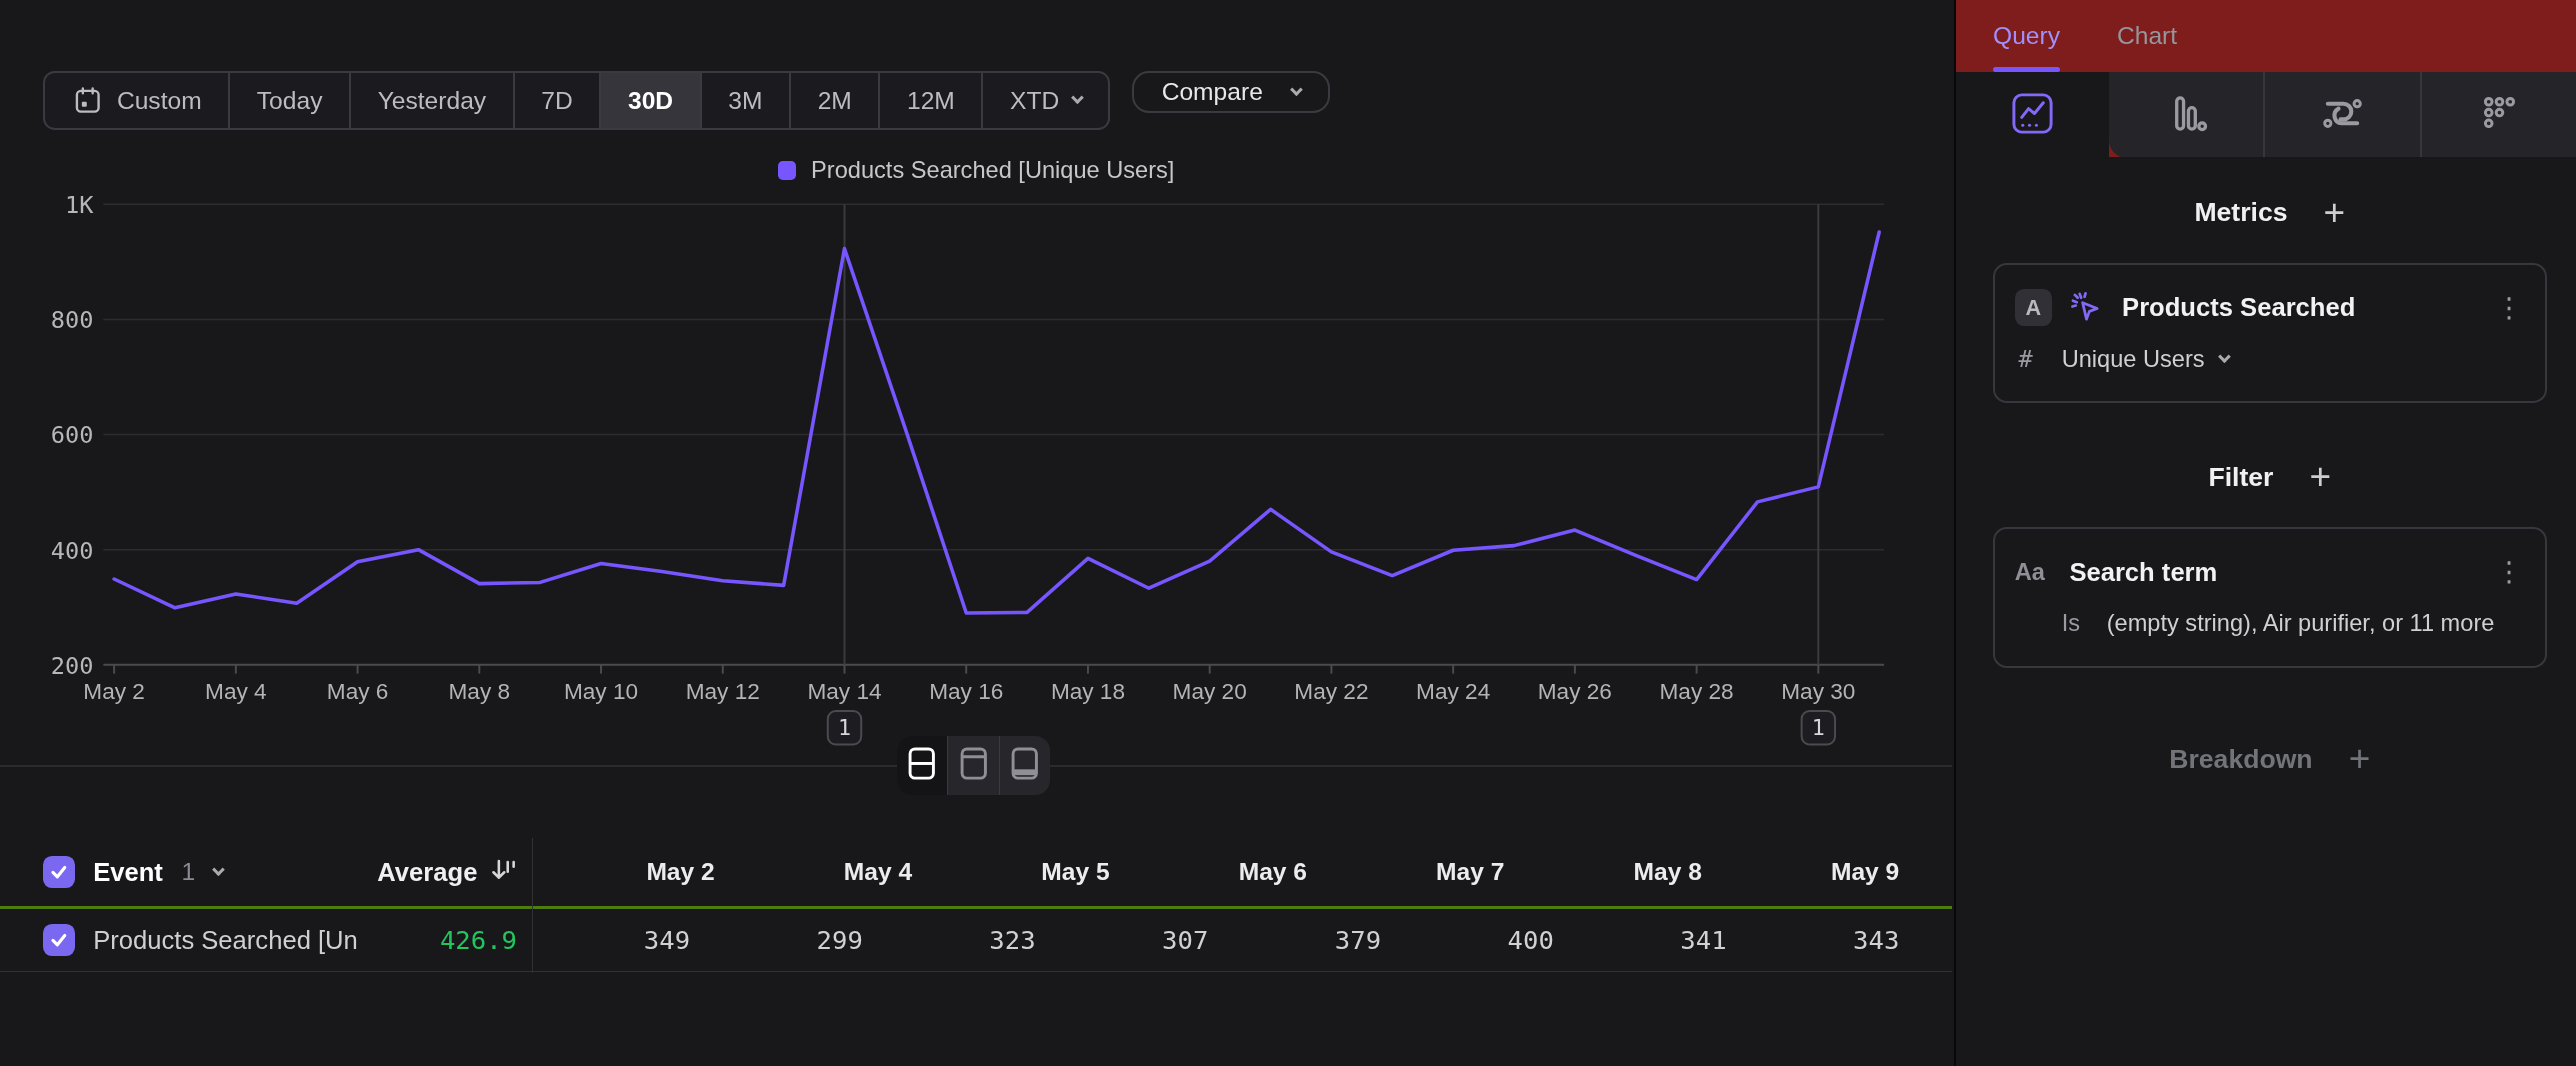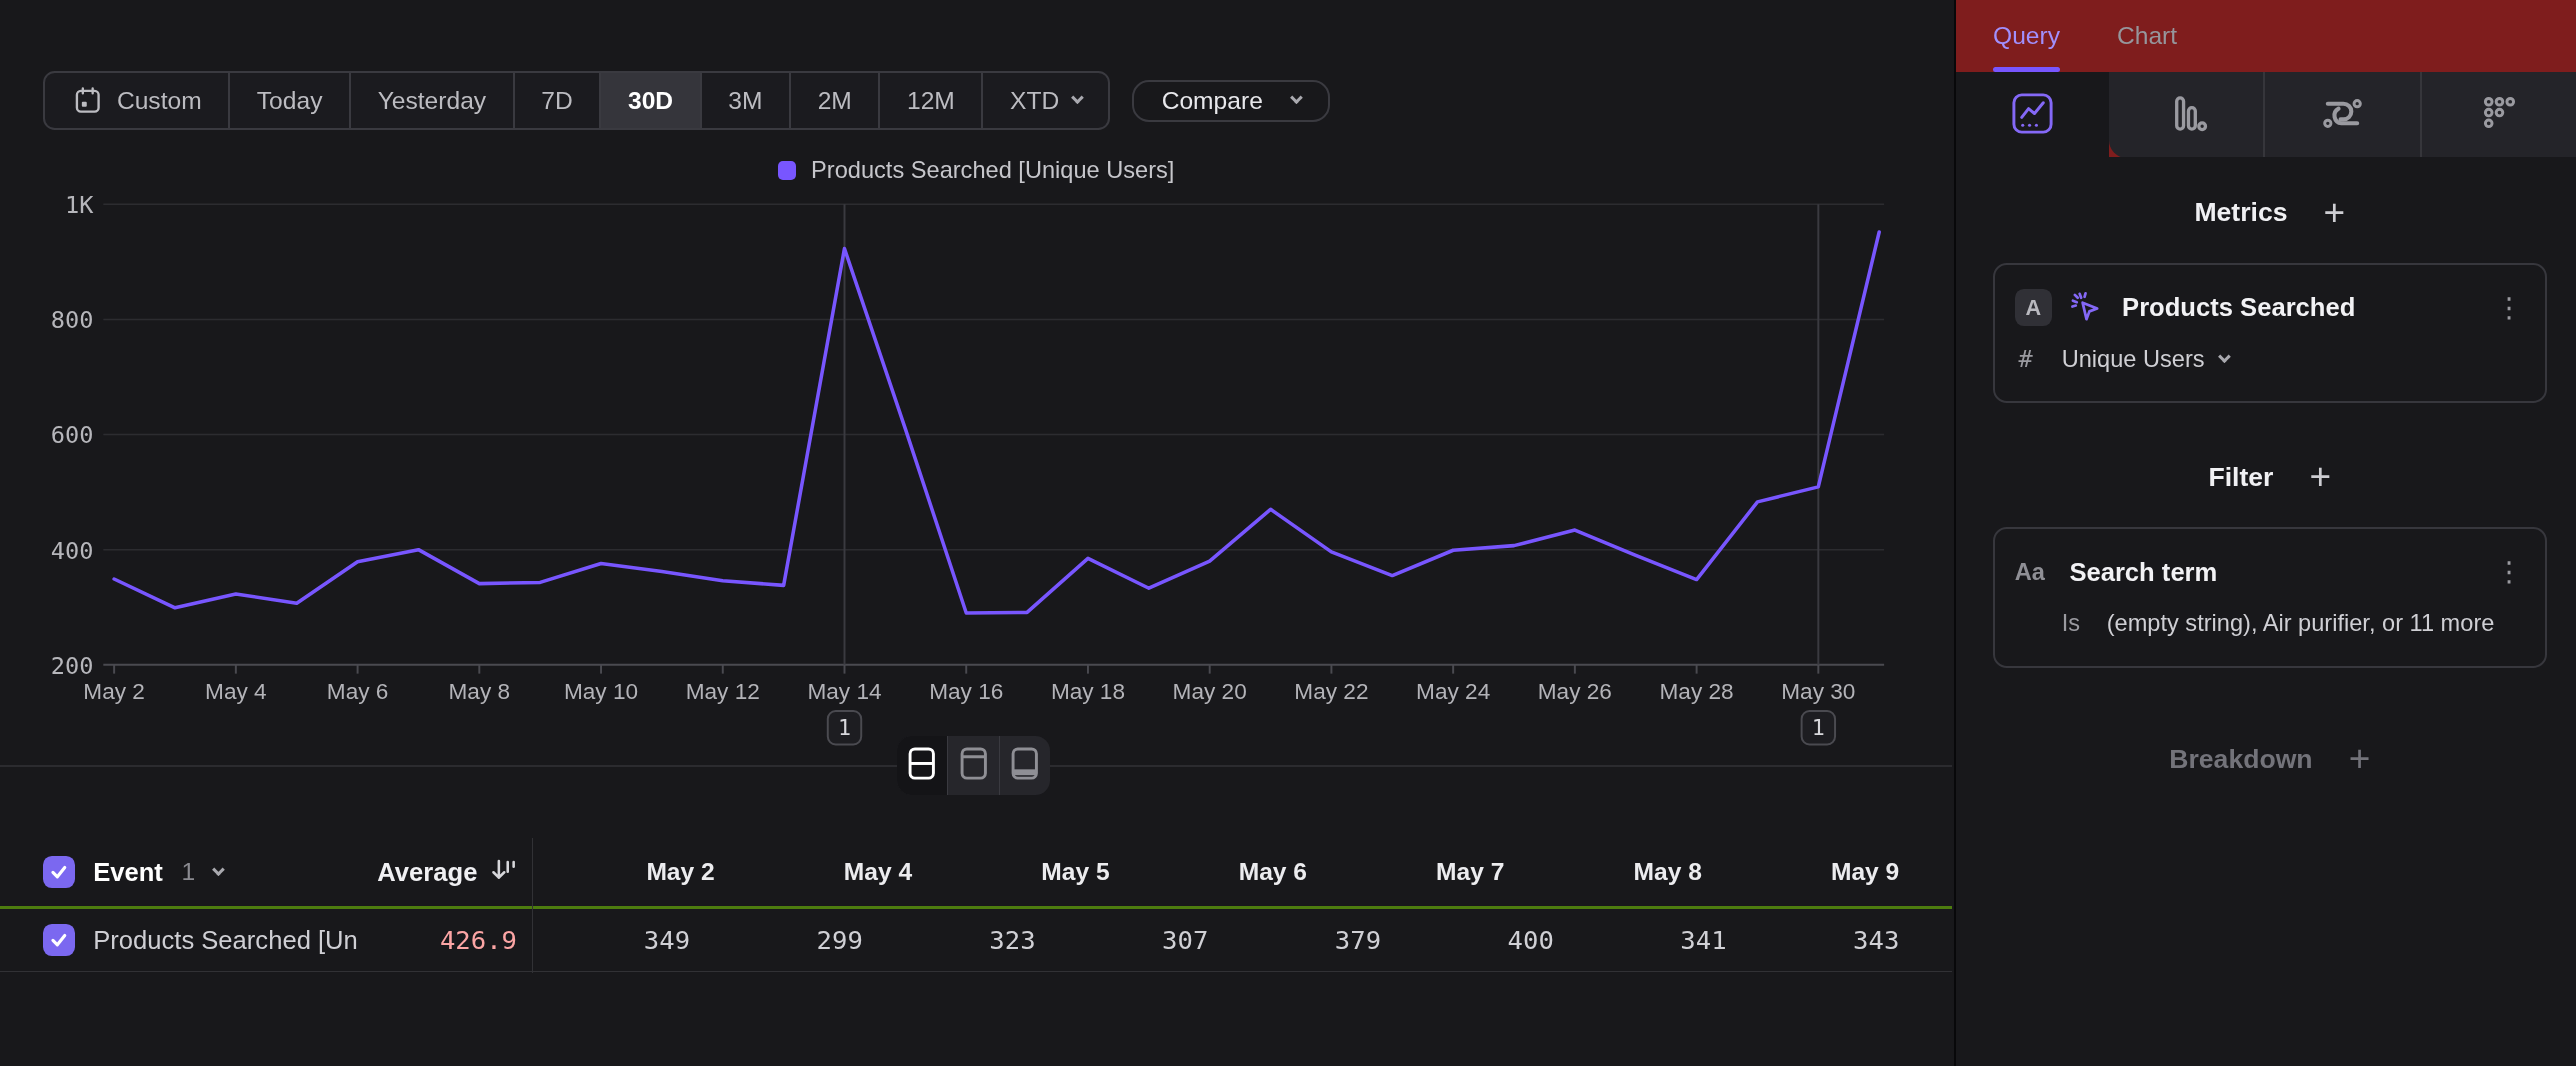--- a/index.html
+++ b/index.html
@@ -3,21 +3,21 @@
 <meta charset="utf-8">
 <style>
   * { margin:0; padding:0; box-sizing:border-box; }
   body { background:#0e0e10; font-family:"Liberation Sans", sans-serif; }
   .app { position:relative; width:2576px; height:1067px; background:#18181b; overflow:hidden; }
 
   
   .main { position:absolute; left:0; top:0; width:1952px; height:1067px; background:#18181b; }
 
   
-  .toolbar { position:absolute; top:71px; left:43px; right:39px; height:59px; display:flex; align-items:center; }
+  .toolbar { position:absolute; top:71px; left:43px; right:39px; height:59px; display:flex; }
   .seg-control { display:flex; align-items:stretch; height:59px; border:2px solid #3a3a40; border-radius:11.8px; overflow:hidden; background:#1b1b1f; }
   .seg-item { display:flex; align-items:center; gap:13.8px; padding:0 26.6px; color:#bcbcc1; font-size:24.6px; cursor:pointer; border-left:2px solid #3a3a40; white-space:nowrap; }
   .seg-item:first-child { border-left:none; }
   .seg-item.active { background:#35353b; color:#ffffff; font-weight:bold; }
   .btn { display:inline-flex; align-items:center; gap:29px; height:42px; padding:0 27.6px; border:2px solid #3a3a40; border-radius:17px; background:transparent; color:#e8e8ec; font-size:24.6px; font-family:"Liberation Sans",sans-serif; cursor:pointer; white-space:nowrap; }
   .btn.ml { margin-left:21.6px; }
   .toolbar-right { margin-left:auto; display:flex; gap:21.6px; }
   .chev { width:10.8px; height:10.8px; border-right:3px solid #a9a9af; border-bottom:3px solid #a9a9af; transform:rotate(45deg) translate(-2px,-2px); display:inline-block; }
   .chev.sm { width:8.9px; height:8.9px; }
 
@@ -44,21 +44,21 @@
   .t-head, .t-row { position:relative; width:100%; }
   .t-head { height:71px; border-bottom:3px solid #4d7c0f;padding-left:45px; }
   .t-row  { height:63px; border-bottom:1px solid #313135; }
   .cell-event { position:absolute; left:43px; top:0; bottom:0; display:flex; align-items:center; gap:18.7px; }
   .cb { width:31.5px; height:31.5px; border-radius:8.9px; background:#7b68f0; display:flex; align-items:center; justify-content:center; flex:none; }
   .event-label { color:#ffffff; font-size:25.6px; font-weight:bold; }
   .event-count { color:#8a8a90; font-size:24.6px; }
   .row-name { color:#cfcfd4; font-size:25.6px; max-width:266px; white-space:nowrap; overflow:hidden; }
   .cell-avg { position:absolute; left:295px; width:222px; top:0; bottom:0; display:flex; align-items:center; justify-content:flex-end; gap:12px; }
   .avg-label { color:#f0f0f3; font-size:25.6px; font-weight:bold; }
-  .avg-value { font-family:"DejaVu Sans Mono", monospace; font-size:25.6px; color:#fca5a5; }
+  .avg-value { font-family:"DejaVu Sans Mono", monospace; font-size:25.6px; color:#22c55e; }
   .vdivider { position:absolute; left:532px; top:0; width:1px; height:135px; background:#313135; z-index:2; }
   .day-cols { position:absolute; left:533px; right:37px; top:0; bottom:0; display:flex; }
   .day-cell { flex:1; display:flex; align-items:center; justify-content:flex-end; padding-right:15.7px; font-size:24.6px; }
   .day-cell.h { color:#ececef; font-weight:bold; font-family:"Liberation Sans",sans-serif; }
   .day-cell.v { color:#d0d0d5; font-family:"DejaVu Sans Mono", monospace; font-size:25.6px; }
 
   
   .panel { position:absolute; right:0; top:0; width:622px; height:1067px; background:#7f1d1d; border-left:2px solid #08080a; }
   .panel-tabs { position:relative; height:72px; display:flex; align-items:center; padding-left:37px; gap:57px; }
   .ptab { position:relative; height:100%; display:inline-flex; align-items:center; font-size:24.6px; color:#96969c; cursor:pointer; }

